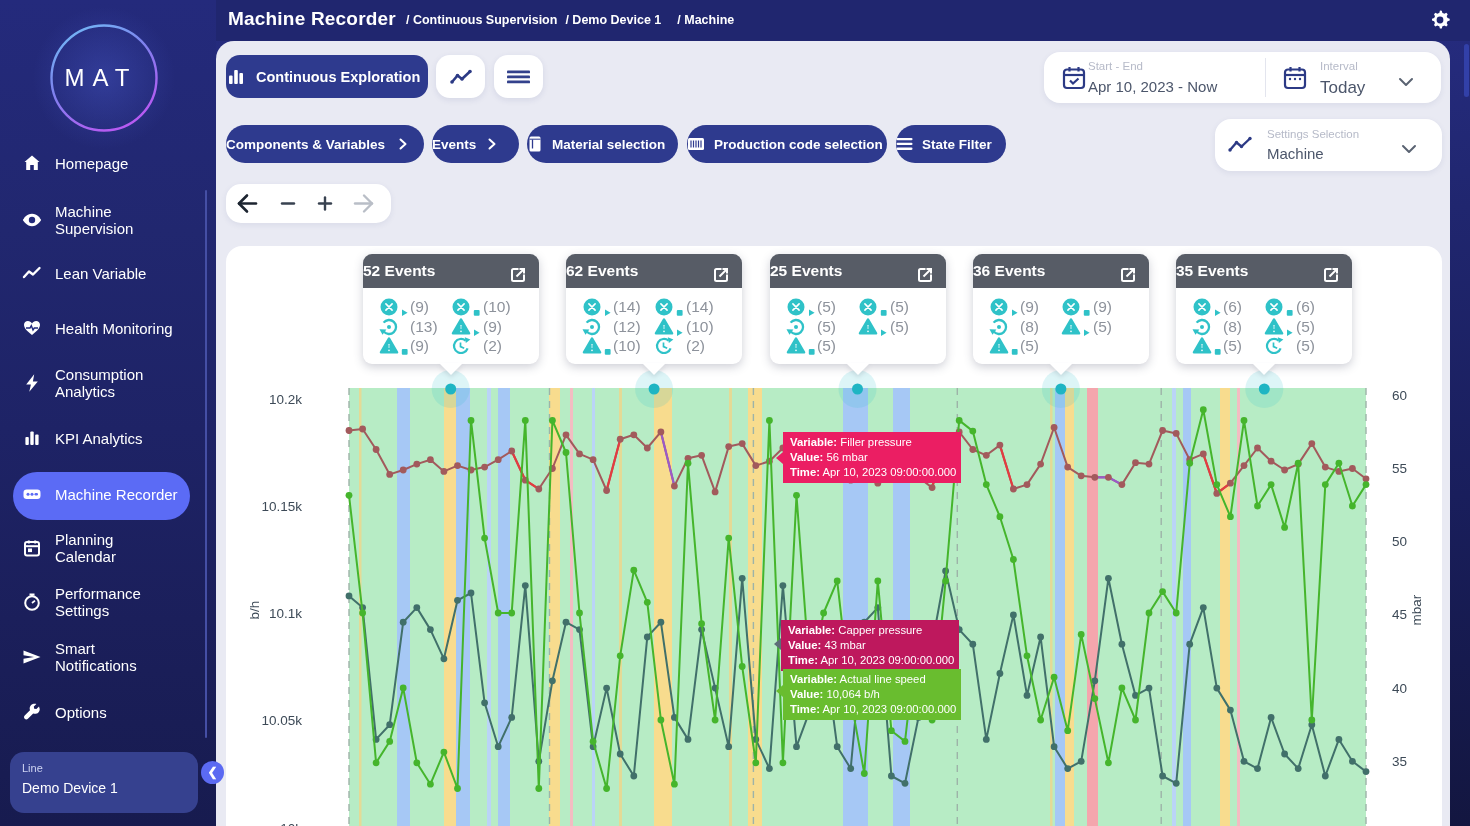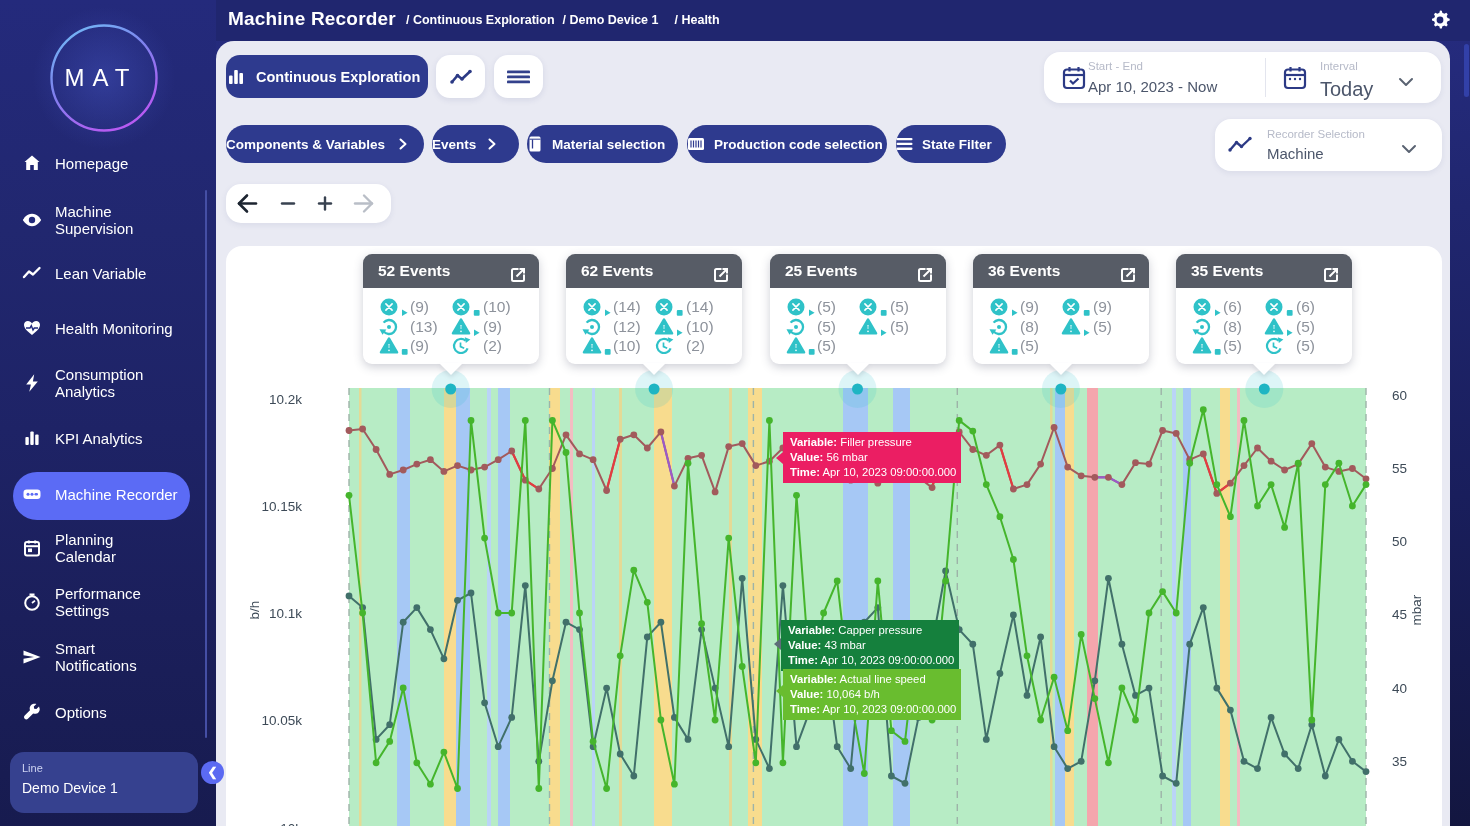--- a/index.html
+++ b/index.html
@@ -26,31 +26,31 @@
 .pill{background:#2e3a8e;color:#fff;border-radius:19px;font-weight:bold;font-size:13.5px;position:absolute;height:38px;display:flex;align-items:center;justify-content:flex-start}
 .whitebtn{background:#fff;border-radius:14px;position:absolute;box-shadow:0 2px 6px rgba(40,48,120,0.10);display:flex;align-items:center;justify-content:center}
 #datepanel{position:absolute;left:828px;top:11px;width:397px;height:51px;background:#fff;border-radius:16px;box-shadow:0 2px 6px rgba(40,48,120,0.08)}
 #machpanel{position:absolute;left:999px;top:78px;width:227px;height:52px;background:#fff;border-radius:16px;box-shadow:0 2px 6px rgba(40,48,120,0.08)}
 .lbl{color:#b6bac8;font-size:11.5px}
 .val{color:#4c566b;font-size:15px}
 #navpanel{position:absolute;left:10px;top:143px;width:165px;height:39px;background:#fff;border-radius:15px;box-shadow:0 2px 6px rgba(40,48,120,0.08)}
 
 #chartpanel{position:absolute;left:10px;top:205px;width:1216px;height:580px;background:#fff;border-radius:16px 16px 0 0}
 .evbox{position:absolute;width:176px;background:#fff;border-radius:9px;box-shadow:0 3px 10px rgba(60,65,90,0.25)}
-.evhead{height:34px;background:#575c66;border-radius:9px 9px 0 0;color:#fff;font-weight:bold;font-size:15.5px;line-height:34px;padding-left:15px;position:relative}
+.evhead{height:34px;background:#575c66;border-radius:9px 9px 0 0;color:#fff;font-weight:bold;font-size:15.5px;line-height:34px;position:relative}
 .evbody{position:relative;height:76px}
 .evtail{position:absolute;bottom:-11px;left:76px;width:0;height:0;border-left:12px solid transparent;border-right:12px solid transparent;border-top:12px solid #fff;filter:drop-shadow(0 3px 2px rgba(60,65,90,0.12))}
 .tip{position:absolute;color:#fff;font-size:11.3px;line-height:15px;padding:3px 5px 3px 7px;z-index:4;white-space:nowrap}
 .tip b{font-weight:bold}
 </style>
 </head>
 <body>
 <div id="topbar">
   <div class="title">Machine Recorder</div>
-  <div class="crumbs"><span style="margin-right:8px">/ Continuous Exploration</span><span style="margin-right:16px">/ Demo Device 1</span><span>/ Health</span></div>
+  <div class="crumbs"><span style="margin-right:8px">/ Continuous Supervision</span><span style="margin-right:16px">/ Demo Device 1</span><span>/ Machine</span></div>
   <svg width="22" height="22" viewBox="0 0 22 22" style="position:absolute;left:1213px;top:9px">
 <path d="M11 1.5 l1.8 0.3 0.6 2.2 a7 7 0 0 1 1.9 0.8 l2-1 1.4 1.4 -1 2 a7 7 0 0 1 0.8 1.9 l2.2 0.6 0 1.9 -2.2 0.6 a7 7 0 0 1 -0.8 1.9 l1 2 -1.4 1.4 -2-1 a7 7 0 0 1 -1.9 0.8 l-0.6 2.2 -1.9 0 -0.6-2.2 a7 7 0 0 1 -1.9-0.8 l-2 1 -1.4-1.4 1-2 a7 7 0 0 1 -0.8-1.9 l-2.2-0.6 0-1.9 2.2-0.6 a7 7 0 0 1 0.8-1.9 l-1-2 1.4-1.4 2 1 a7 7 0 0 1 1.9-0.8 l0.6-2.2 z" fill="#fff"></path>
 <circle cx="11" cy="11" r="3.4" fill="#20266f"></circle>
     </svg>
 </div>
 <div id="sidebar">
 <div style="position:absolute;left:0;top:0;width:216px;height:170px;background:radial-gradient(circle 95px at 104px 78px, rgba(86,106,230,0.30), rgba(86,106,230,0) 75%)"></div>
   <svg width="216" height="140" viewBox="0 0 216 140" style="position:absolute;left:0;top:0">
 <defs>
         <linearGradient id="lg" x1="0" y1="0" x2="0.55" y2="1">
@@ -190,34 +190,34 @@
   <span style="position:absolute;left:238px;top:13px"><svg width="26" height="26" viewBox="0 0 26 26" style="">
           <rect x="3" y="4.5" width="20" height="18.5" rx="3" fill="none" stroke="#2c3a85" stroke-width="2.2"></rect>
           <line x1="3" y1="10" x2="23" y2="10" stroke="#2c3a85" stroke-width="2.2"></line>
           <line x1="8.5" y1="2" x2="8.5" y2="6.5" stroke="#2c3a85" stroke-width="2.2"></line>
           <line x1="17.5" y1="2" x2="17.5" y2="6.5" stroke="#2c3a85" stroke-width="2.2"></line>
           <circle cx="8" cy="14" r="1.2" fill="#2c3a85"></circle>
           <circle cx="13" cy="14" r="1.2" fill="#2c3a85"></circle>
           <circle cx="18" cy="14" r="1.2" fill="#2c3a85"></circle>
         </svg></span>
   <div class="lbl" style="position:absolute;left:276px;top:8px">Interval</div>
-  <div class="val" style="position:absolute;left:276px;top:26px;font-size:20px">Today</div>
+  <div class="val" style="position:absolute;left:276px;top:26px;font-size:17px">Today</div>
   <span style="position:absolute;left:354px;top:21px"><svg width="16" height="10" viewBox="0 0 16 10" style="">
           <polyline points="2,2 8,8 14,2" fill="none" stroke="#5a6372" stroke-width="2" stroke-linecap="round" stroke-linejoin="round"></polyline>
         </svg></span>
 </div>
 <div id="machpanel">
   <span style="position:absolute;left:12px;top:15px"><svg width="26" height="22" viewBox="0 0 26 22" style="">
           <polyline points="3,16 9.5,8.5 14.5,12.5 23,4.5" fill="none" stroke="#2c3a85" stroke-width="2.4" stroke-linejoin="round"></polyline>
           <circle cx="3" cy="16" r="1.7" fill="#2c3a85"></circle>
           <circle cx="9.5" cy="8.5" r="1.7" fill="#2c3a85"></circle>
           <circle cx="14.5" cy="12.5" r="1.7" fill="#2c3a85"></circle>
           <circle cx="23" cy="4.5" r="1.7" fill="#2c3a85"></circle>
         </svg></span>
-  <div class="lbl" style="position:absolute;left:52px;top:9px">Recorder Selection</div>
+  <div class="lbl" style="position:absolute;left:52px;top:9px">Settings Selection</div>
   <div class="val" style="position:absolute;left:52px;top:26px">Machine</div>
   <span style="position:absolute;left:186px;top:21px"><svg width="16" height="10" viewBox="0 0 16 10" style="">
           <polyline points="2,2 8,8 14,2" fill="none" stroke="#5a6372" stroke-width="2" stroke-linecap="round" stroke-linejoin="round"></polyline>
         </svg></span>
 </div>
 
 <div class="pill" style="left:10px;top:84px;width:198px">Components &amp; Variables<span style="margin-left:14px;display:flex">
         <svg width="8" height="12" viewBox="0 0 8 12" style="">
           <polyline points="1.5,1.5 6.5,6 1.5,10.5" fill="none" stroke="#fff" stroke-width="2" stroke-linecap="round" stroke-linejoin="round"></polyline>
         </svg>
@@ -733,21 +733,21 @@
             <text x="120" y="63" font-family="Liberation Sans, sans-serif" font-size="15.5" fill="#8d929b">(5)</text>
           </svg></div>
         <div class="evtail"></div>
       </div>
     <div class="tip" style="left:557px;top:186px;background:#eb1e63">
 <div><b>Variable:</b> Filler pressure</div>
         <div><b>Value:</b> 56 mbar</div>
         <div><b>Time:</b> Apr 10, 2023 09:00:00.000</div>
 <div style="position:absolute;left:-7px;top:20px;width:0;height:0;border-top:6px solid transparent;border-bottom:6px solid transparent;border-right:7px solid #eb1e63"></div>
       </div>
-      <div class="tip" style="left:555px;top:374px;background:#15803d">
+      <div class="tip" style="left:555px;top:374px;background:#be185d">
 <div><b>Variable:</b> Capper pressure</div>
         <div><b>Value:</b> 43 mbar</div>
         <div><b>Time:</b> Apr 10, 2023 09:00:00.000</div>
 <div style="position:absolute;left:-7px;top:18px;width:0;height:0;border-top:6px solid transparent;border-bottom:6px solid transparent;border-right:7px solid #5d6c77"></div>
       </div>
       <div class="tip" style="left:557px;top:423px;background:#69bd2f">
 <div><b>Variable:</b> Actual line speed</div>
         <div><b>Value:</b> 10,064 b/h</div>
         <div><b>Time:</b> Apr 10, 2023 09:00:00.000</div>
 <div style="position:absolute;left:-7px;top:16px;width:0;height:0;border-top:6px solid transparent;border-bottom:6px solid transparent;border-right:7px solid #69bd2f"></div>

